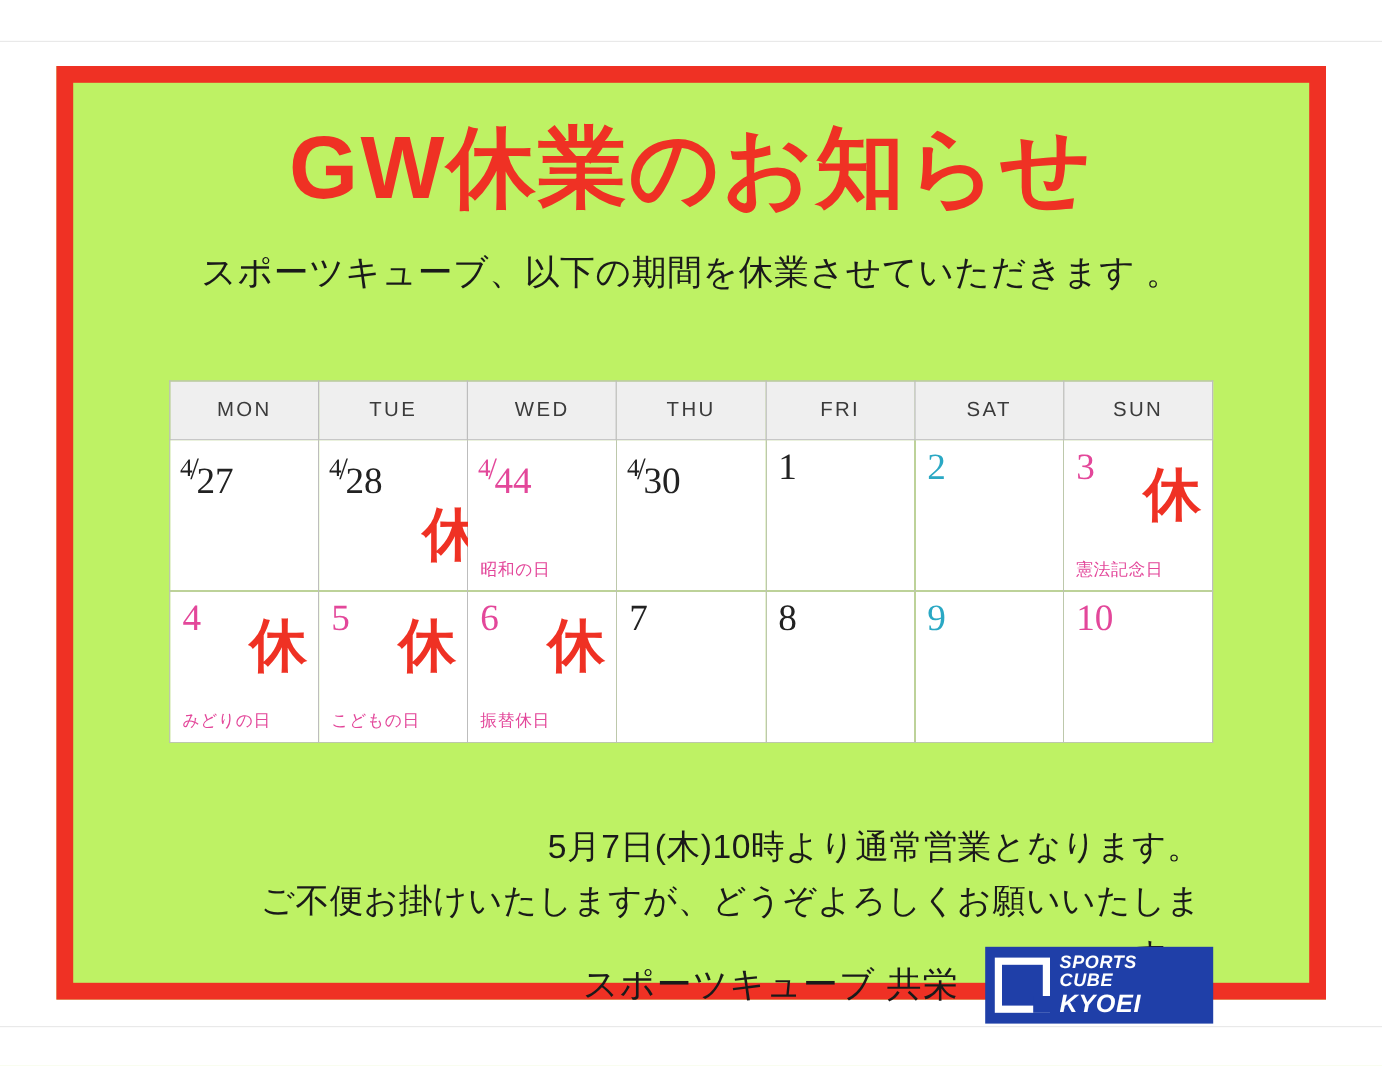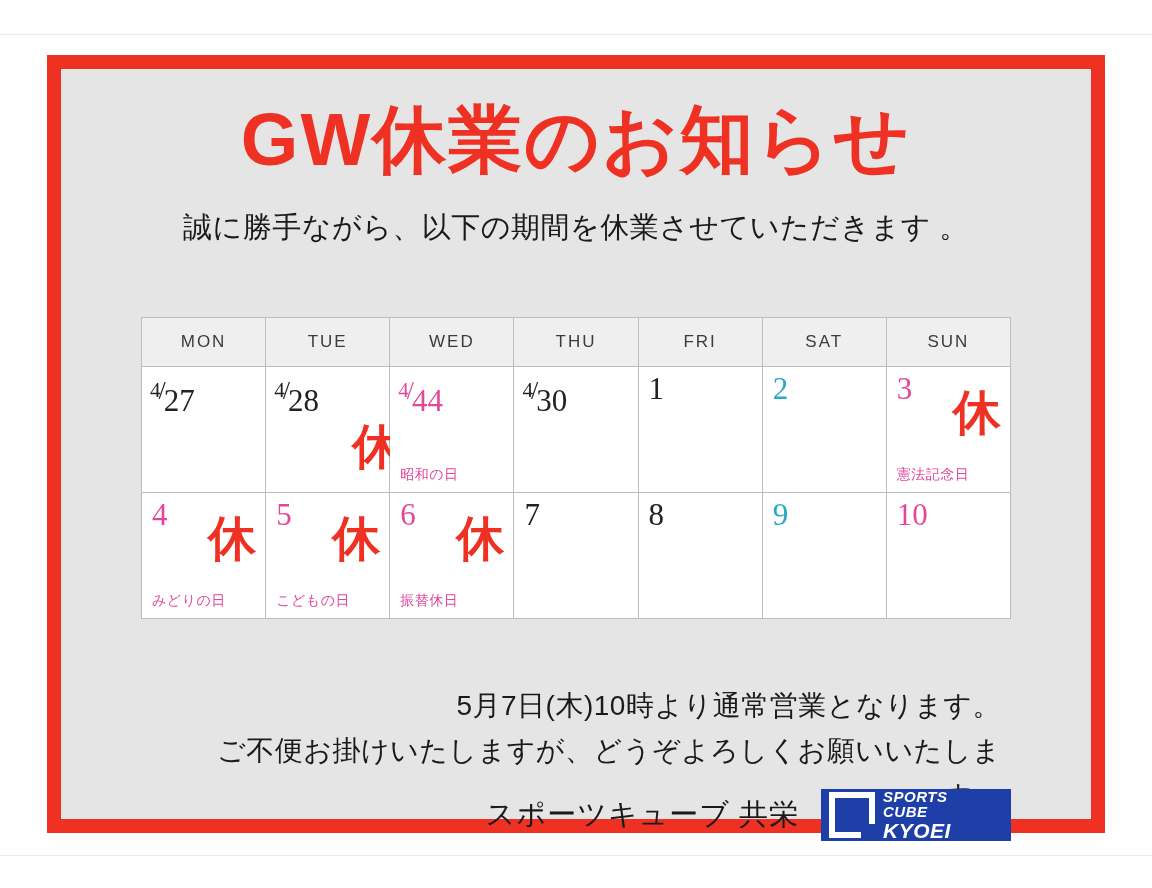--- a/index.html
+++ b/index.html
@@ -32,21 +32,21 @@
     border-top: 1px solid #e9e9e9;
   }
   .poster {
     position: absolute;
     left: 47px;
     top: 55px;
     width: 1058px;
     height: 778px;
     box-sizing: border-box;
     border: 14px solid #ef3124;
-    background: #e5e5e5;
+    background: #bef264;
   }
   .poster-inner {
     position: relative;
     width: 100%;
     height: 100%;
   }
   .headline {
     text-align: center;
     color: #ef3124;
     font-size: 74px;
@@ -183,21 +183,21 @@
     justify-content: flex-end;
   }
   .company {
     font-size: 29px;
     color: #1a1a1a;
     letter-spacing: 1px;
     margin-right: 22px;
   }
   .logo {
     width: 190px;
-    height: 52px;
+    height: 64px;
     background: #1f3fa8;
     display: flex;
     align-items: center;
     padding: 0 8px;
     box-sizing: border-box;
   }
   .logo-mark {
     width: 46px;
     height: 46px;
     border: 6px solid #ffffff;
@@ -229,21 +229,21 @@
 <body>
 
 <div id="page">
 
   <div class="top-strip"></div>
 
   <div class="poster">
     <div class="poster-inner">
 
       <div class="headline">GW休業のお知らせ</div>
-      <div class="subline">誠に勝手ながら、以下の期間を休業させていただきます 。</div>
+      <div class="subline">スポーツキューブ、以下の期間を休業させていただきます 。</div>
 
       <div class="cal-wrap">
         <table class="cal">
           <thead>
             <tr>
               <th>MON</th>
               <th>TUE</th>
               <th>WED</th>
               <th>THU</th>
               <th>FRI</th>

